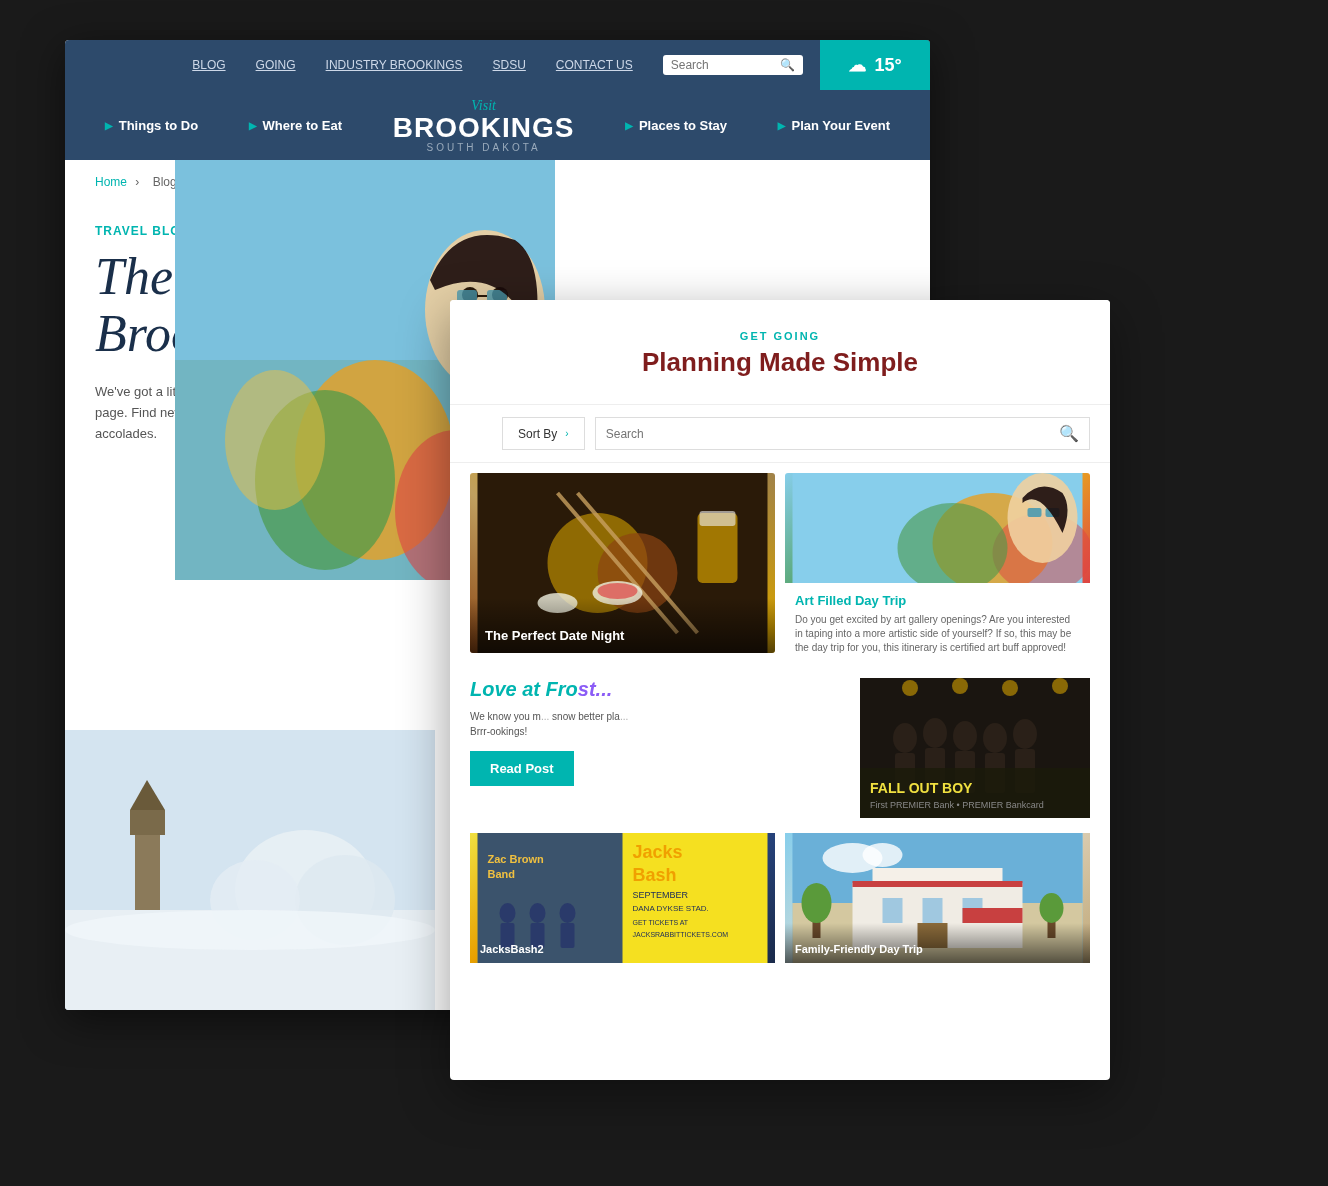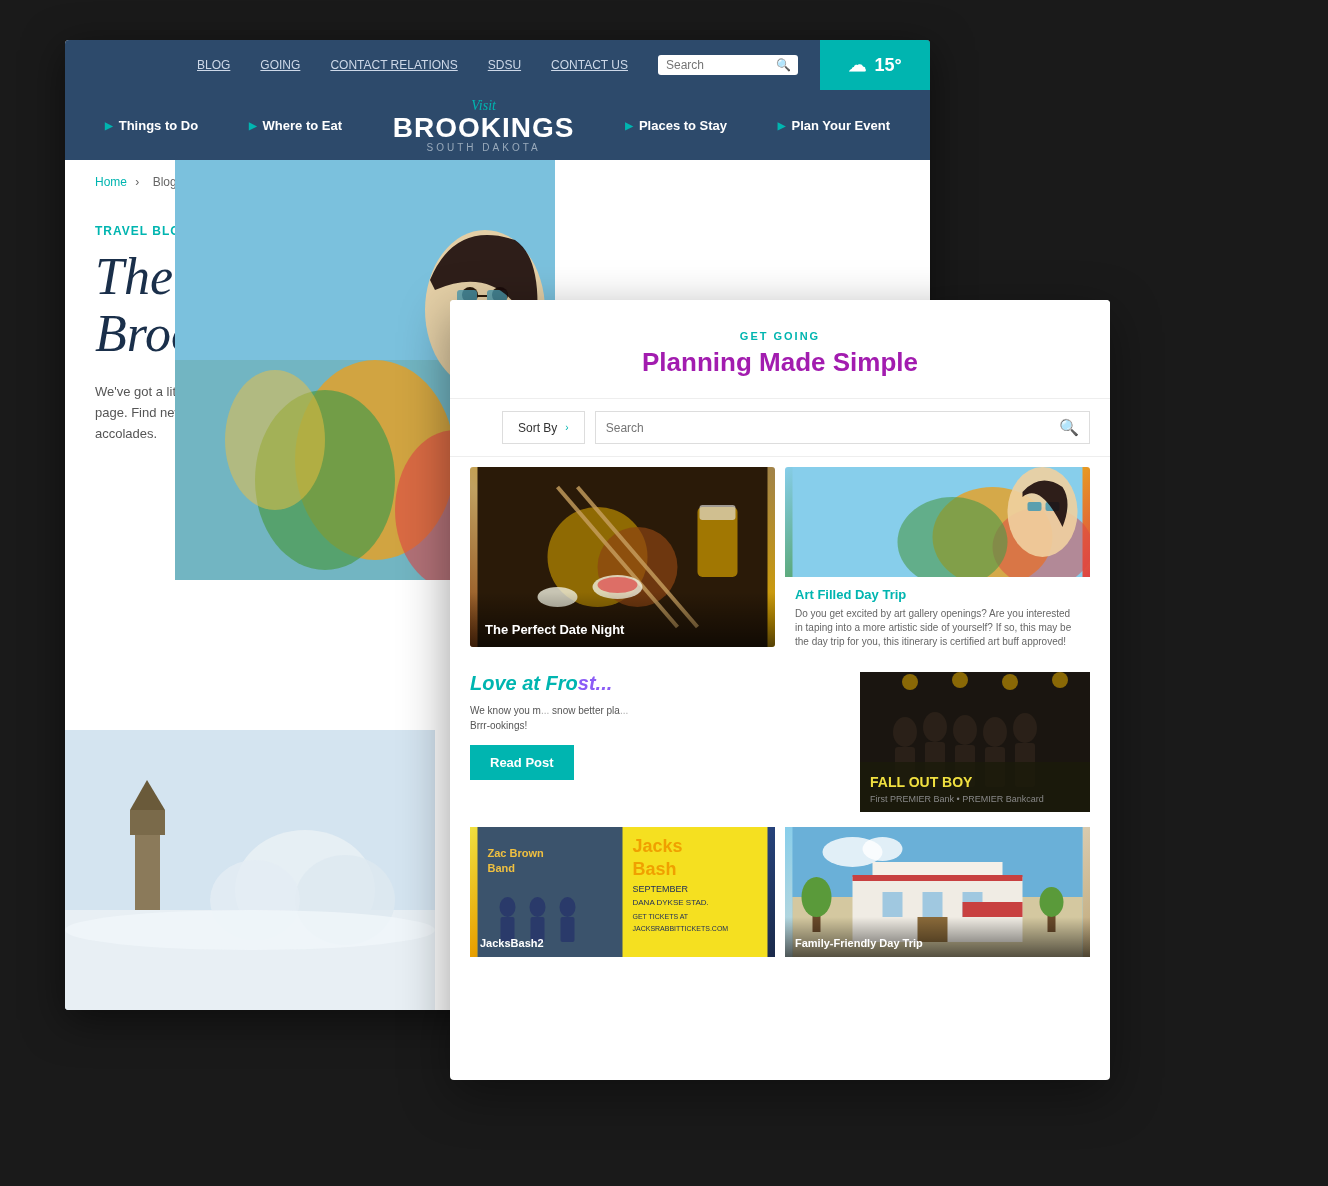--- a/index.html
+++ b/index.html
@@ -238,22 +238,22 @@
       color: #00b5b0;
       font-size: 11px;
       font-weight: bold;
       letter-spacing: 2px;
       text-transform: uppercase;
       margin-bottom: 5px;
     }
     .planning-title {
       font-size: 26px;
       font-weight: 900;
-      color: #a21caf;
-      margin-bottom: 5px;
+      color: #7f1d1d;
+      margin-bottom: 11px;
     }
     .planning-subtitle {
       font-size: 12px;
       color: #888;
     }
 
     
     .filter-bar {
       display: flex;
       gap: 10px;
@@ -463,21 +463,21 @@
     }
   </style>
 </head>
 <body>
 
 <div class="browser-window">
 
   <div class="top-nav">
     <a>BLOG</a>
     <a>GOING</a>
-    <a>CONTACT RELATIONS</a>
+    <a>INDUSTRY BROOKINGS</a>
     <a>SDSU</a>
     <a>CONTACT US</a>
     <div class="search-bar">
       <input type="text" placeholder="Search" style="">
       <span class="search-icon-sm">🔍</span>
     </div>
     <div class="weather-badge">
       <span>☁</span>
       <span>15°</span>
     </div>

